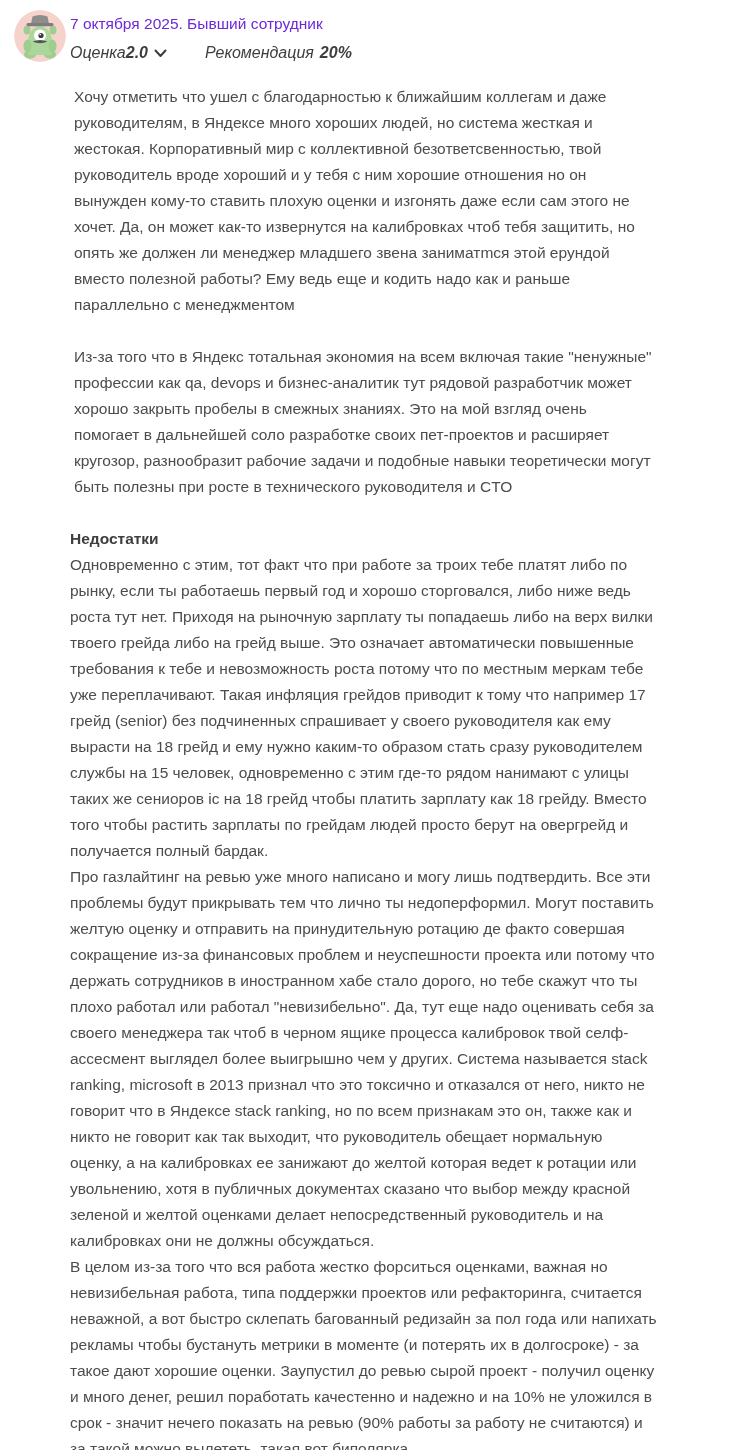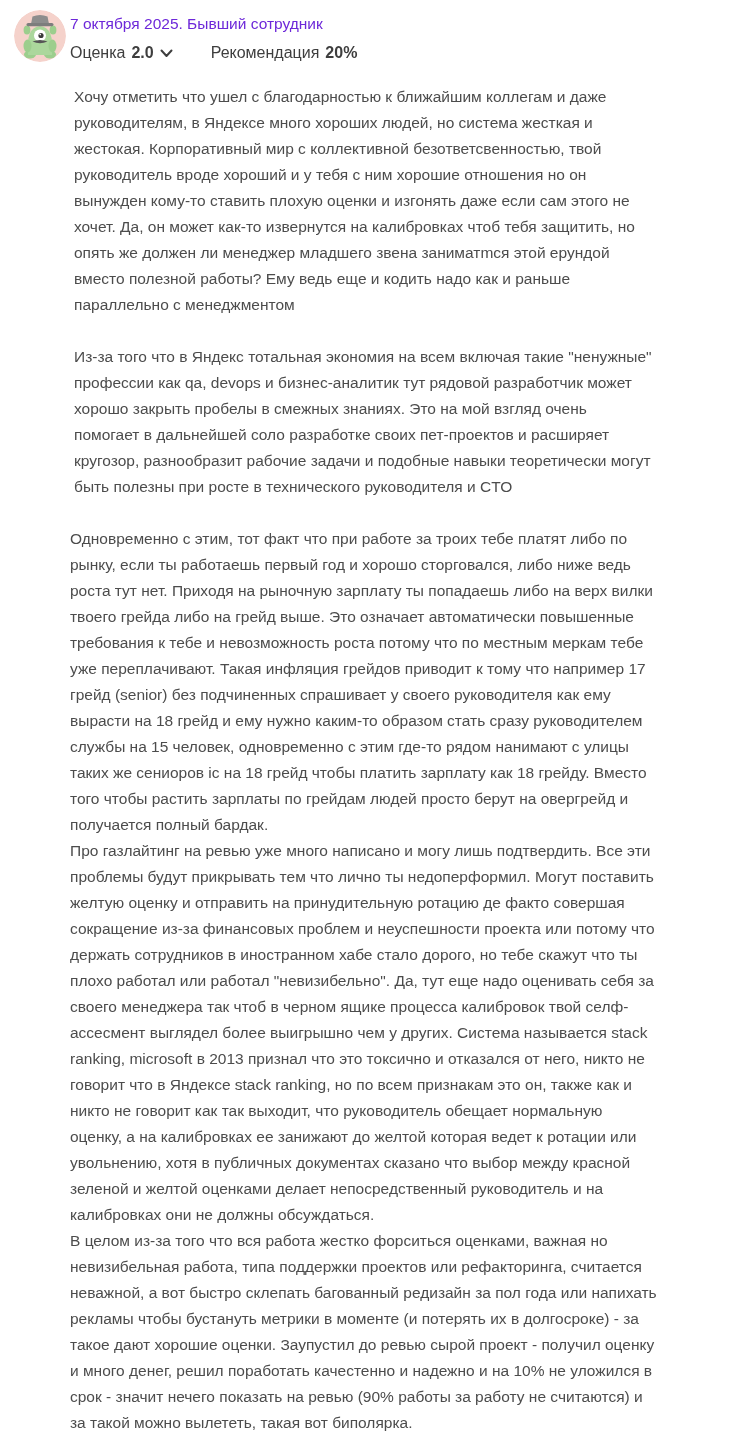--- a/index.html
+++ b/index.html
@@ -33,23 +33,24 @@
     font-size: 15.5px;
     line-height: 23px;
     color: #8e8e8e;
   }
   .rating-row {
     margin-top: 9px;
     display: flex;
     align-items: center;
     font-size: 16px;
     color: #3e3e3e;
+    font-style: italic;
   }
   .rating-label { color: #3e3e3e; }
-  .rating-value { font-weight: bold; margin-left: 6px; color: #3e3e3e; }
+  .rating-value { font-weight: bold; color: #3e3e3e; }
   .chevron {
     margin-left: 6px;
     display: inline-flex;
     align-items: center;
     cursor: pointer;
   }
   .recommend-group { margin-left: 38px; display: flex; align-items: flex-end; }
   .recommend-value { font-weight: bold; margin-left: 6px; color: #3e3e3e; }
   .review-body {
     margin-top: 22px;
@@ -111,20 +112,21 @@
 
   <div class="review-body">
 
     <p class="para">Хочу отметить что ушел с благодарностью к ближайшим коллегам и даже руководителям, в Яндексе много хороших людей, но система жесткая и жестокая. Корпоративный мир с коллективной безответсвенностью, твой руководитель вроде хороший и у тебя с ним хорошие отношения но он вынужден кому-то ставить плохую оценки и изгонять даже если сам этого не хочет. Да, он может как-то извернутся на калибровках чтоб тебя защитить, но опять же должен ли менеджер младшего звена заниматmся этой ерундой вместо полезной работы? Ему ведь еще и кодить надо как и раньше параллельно с менеджментом</p>
 
     <div class="section">
       <p class="para">Из-за того что в Яндекс тотальная экономия на всем включая такие "ненужные" профессии как qa, devops и бизнес-аналитик тут рядовой разработчик может хорошо закрыть пробелы в смежных знаниях. Это на мой взгляд очень помогает в дальнейшей соло разработке своих пет-проектов и расширяет кругозор, разнообразит рабочие задачи и подобные навыки теоретически могут быть полезны при росте в технического руководителя и CTO</p>
     </div>
 
     <div class="section">
+      <div class="section-title">Недостатки</div>
       <p class="cons-para">Одновременно с этим, тот факт что при работе за троих тебе платят либо по рынку, если ты работаешь первый год и хорошо сторговался, либо ниже ведь роста тут нет. Приходя на рыночную зарплату ты попадаешь либо на верх вилки твоего грейда либо на грейд выше. Это означает автоматически повышенные требования к тебе и невозможность роста потому что по местным меркам тебе уже переплачивают. Такая инфляция грейдов приводит к тому что например 17 грейд (senior) без подчиненных спрашивает у своего руководителя как ему вырасти на 18 грейд и ему нужно каким-то образом стать сразу руководителем службы на 15 человек, одновременно с этим где-то рядом нанимают с улицы таких же сениоров ic на 18 грейд чтобы платить зарплату как 18 грейду. Вместо того чтобы растить зарплаты по грейдам людей просто берут на овергрейд и получается полный бардак.</p>
       <p class="cons-para">Про газлайтинг на ревью уже много написано и могу лишь подтвердить. Все эти проблемы будут прикрывать тем что лично ты недоперформил. Могут поставить желтую оценку и отправить на принудительную ротацию де факто совершая сокращение из-за финансовых проблем и неуспешности проекта или потому что держать сотрудников в иностранном хабе стало дорого, но тебе скажут что ты плохо работал или работал "невизибельно". Да, тут еще надо оценивать себя за своего менеджера так чтоб в черном ящике процесса калибровок твой селф-ассесмент выглядел более выигрышно чем у других. Система называется stack ranking, microsoft в 2013 признал что это токсично и отказался от него, никто не говорит что в Яндексе stack ranking, но по всем признакам это он, также как и никто не говорит как так выходит, что руководитель обещает нормальную оценку, а на калибровках ее занижают до желтой которая ведет к ротации или увольнению, хотя в публичных документах сказано что выбор между красной зеленой и желтой оценками делает непосредственный руководитель и на калибровках они не должны обсуждаться.</p>
       <p class="cons-para">В целом из-за того что вся работа жестко форситься оценками, важная но невизибельная работа, типа поддержки проектов или рефакторинга, считается неважной, а вот быстро склепать багованный редизайн за пол года или напихать рекламы чтобы бустануть метрики в моменте (и потерять их в долгосроке) - за такое дают хорошие оценки. Заупустил до ревью сырой проект - получил оценку и много денег, решил поработать качестенно и надежно и на 10% не уложился в срок - значит нечего показать на ревью (90% работы за работу не считаются) и за такой можно вылететь, такая вот биполярка.</p>
 
     </div>
 
   </div>
 
 </div>
 

